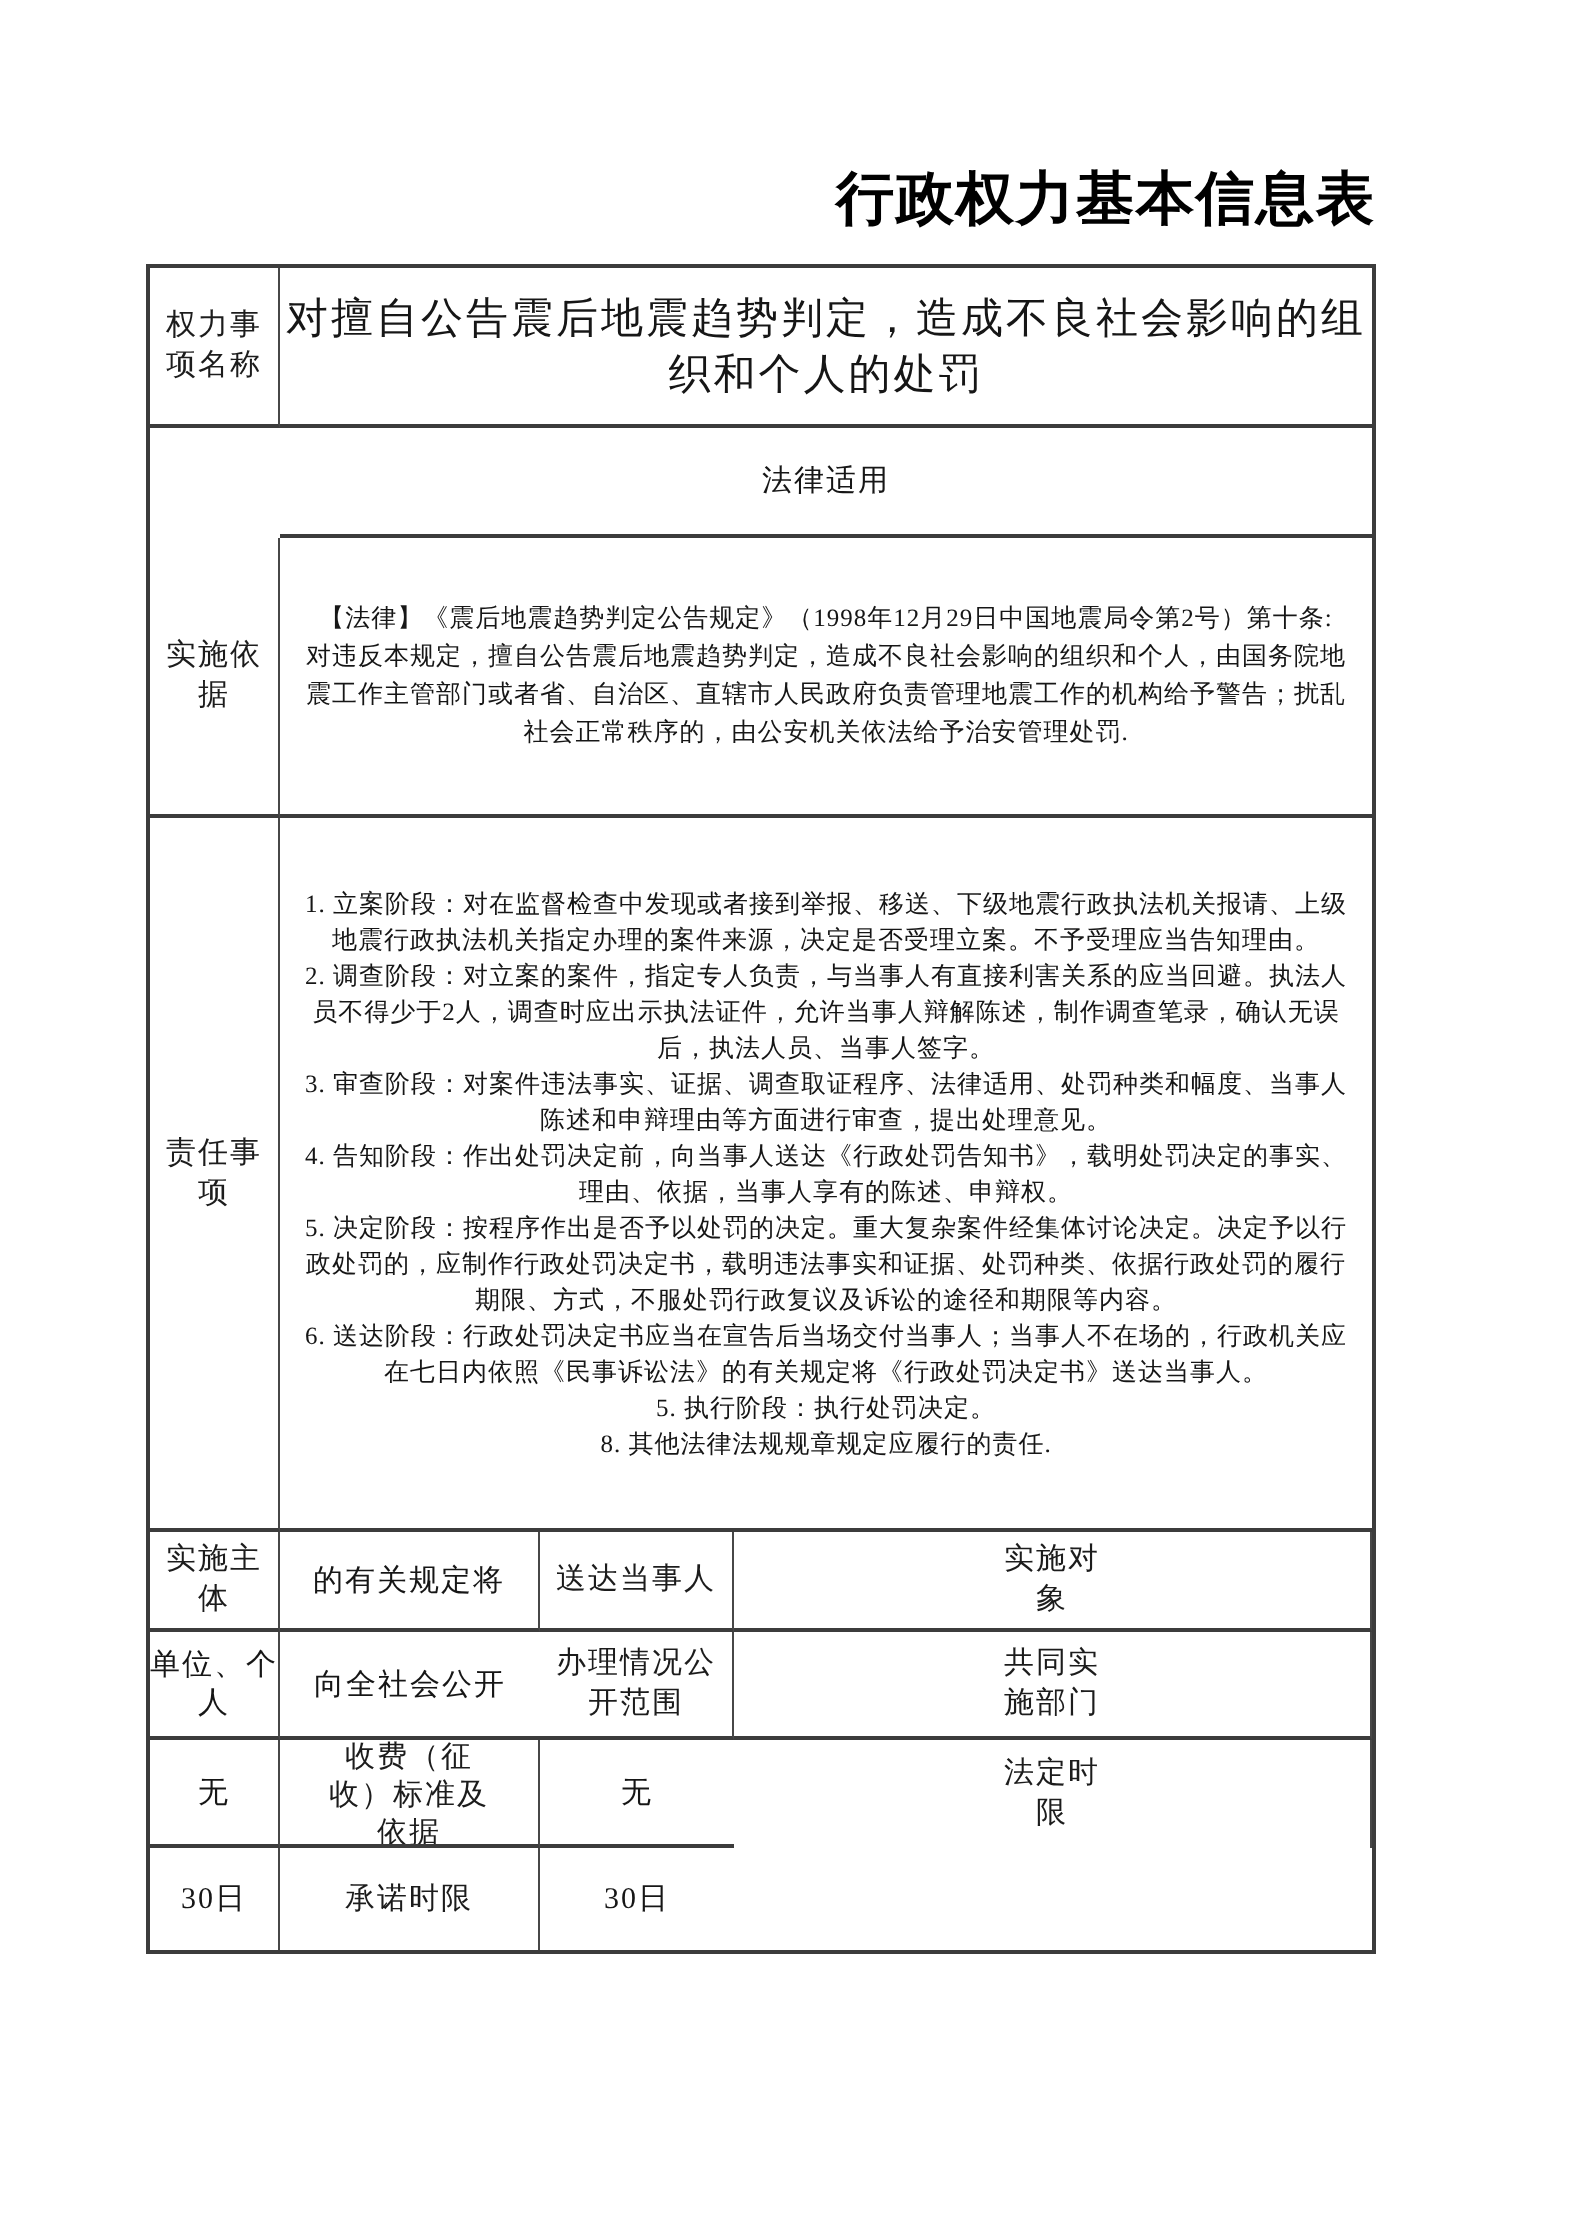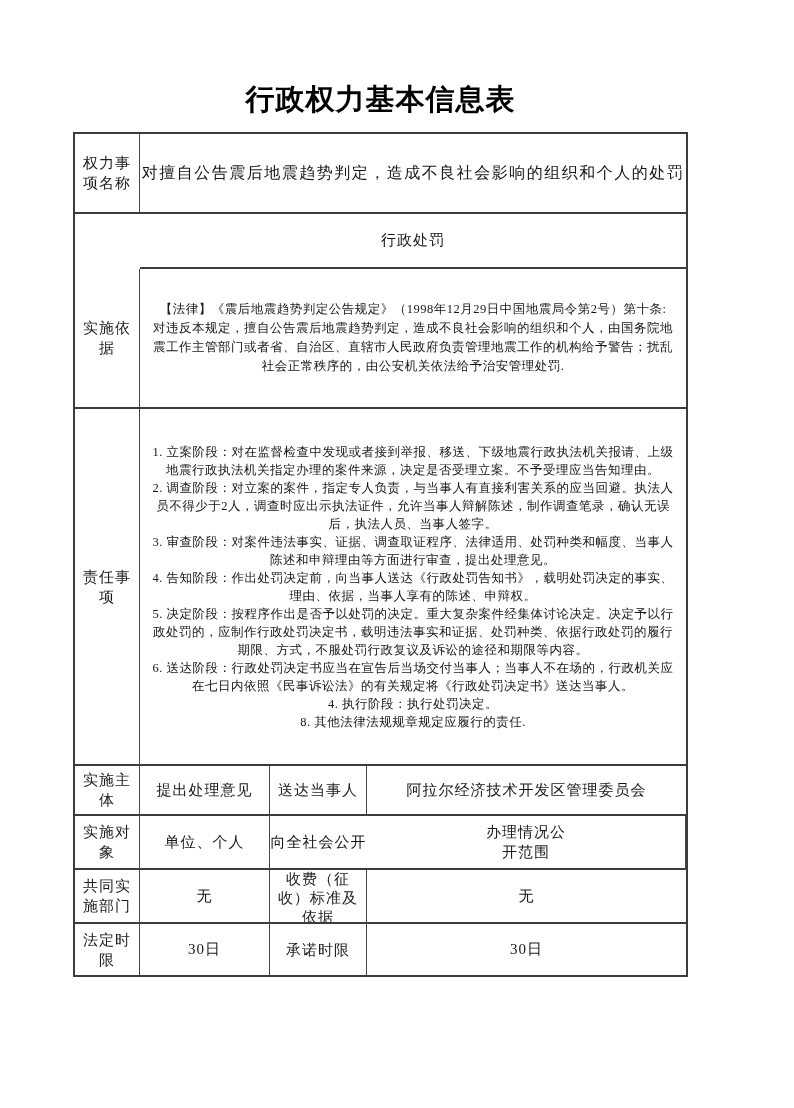--- a/index.html
+++ b/index.html
@@ -3,21 +3,21 @@
 <meta charset="utf-8">
 <style>
   html,body { margin:0; padding:0; }
   body {
     width:794px; height:1108px; position:relative;
     background:#ffffff; color:#161616;
     font-family:"Liberation Serif","DejaVu Serif",serif;
   }
   .doc-title {
     position:absolute; left:73px; top:80px; width:615px;
-    text-align:center; font-size:29px; font-weight:bold;
+    text-align:right; font-size:29px; font-weight:bold;
     font-family:"Liberation Sans","DejaVu Sans",sans-serif;
     letter-spacing:1px; color:#000;
   }
   .info-table {
     position:absolute; left:73px; top:132px;
     width:615px; height:845px; box-sizing:border-box;
     border:2px solid #3c3c3c;
     display:grid;
     grid-template-columns:65px 130px 97px 319px;
     grid-template-rows:80px 55px 140px 357px 50px 54px 54px 51px;
@@ -31,65 +31,64 @@
   }
   .c.lastcol { border-right:none; }
   .c.lastrow { border-bottom:none; }
   .span3 { grid-column:2 / 5; }
   .lab {
     white-space:pre-line; font-size:15px; line-height:20px;
     letter-spacing:1px; color:#1c1c1c;
   }
   .lab.top { align-items:flex-start; line-height:19px; }
   .val { font-size:15px; letter-spacing:1px; }
-  .val-name { font-size:16px; letter-spacing:1.5px; }
+  .val-name { font-size:21px; letter-spacing:1.5px; }
   .txt {
     justify-content:flex-start; text-align:center;
     padding:0 10px; font-size:12.5px; letter-spacing:0.5px;
   }
   .basis { line-height:19px; white-space:pre-line; }
   .duty { flex-direction:column; justify-content:center; line-height:18px; }
   .duty-item { width:100%; }
 </style>
 </head>
 <body>
 
 <div class="doc-title">行政权力基本信息表</div>
 
 <div class="info-table">
 
   <div class="c lab">权力事
 项名称</div>
   <div class="c val val-name span3 lastcol">对擅自公告震后地震趋势判定，造成不良社会影响的组织和个人的处罚</div>
 
-  <div class="c val span3 lastcol">行政处罚</div>
+  <div class="c val span3 lastcol">法律适用</div>
 
   <div class="c lab">实施依
 据</div>
   <div class="c txt basis span3 lastcol">【法律】《震后地震趋势判定公告规定》（1998年12月29日中国地震局令第2号）第十条:
 对违反本规定，擅自公告震后地震趋势判定，造成不良社会影响的组织和个人，由国务院地震工作主管部门或者省、自治区、直辖市人民政府负责管理地震工作的机构给予警告；扰乱社会正常秩序的，由公安机关依法给予治安管理处罚.</div>
 
   <div class="c lab">责任事
 项</div>
   <div class="c txt duty span3 lastcol">
     <div class="duty-item">1. 立案阶段：对在监督检查中发现或者接到举报、移送、下级地震行政执法机关报请、上级地震行政执法机关指定办理的案件来源，决定是否受理立案。不予受理应当告知理由。</div>
     <div class="duty-item">2. 调查阶段：对立案的案件，指定专人负责，与当事人有直接利害关系的应当回避。执法人员不得少于2人，调查时应出示执法证件，允许当事人辩解陈述，制作调查笔录，确认无误后，执法人员、当事人签字。</div>
     <div class="duty-item">3. 审查阶段：对案件违法事实、证据、调查取证程序、法律适用、处罚种类和幅度、当事人陈述和申辩理由等方面进行审查，提出处理意见。</div>
     <div class="duty-item">4. 告知阶段：作出处罚决定前，向当事人送达《行政处罚告知书》，载明处罚决定的事实、理由、依据，当事人享有的陈述、申辩权。</div>
     <div class="duty-item">5. 决定阶段：按程序作出是否予以处罚的决定。重大复杂案件经集体讨论决定。决定予以行政处罚的，应制作行政处罚决定书，载明违法事实和证据、处罚种类、依据行政处罚的履行期限、方式，不服处罚行政复议及诉讼的途径和期限等内容。</div>
     <div class="duty-item">6. 送达阶段：行政处罚决定书应当在宣告后当场交付当事人；当事人不在场的，行政机关应在七日内依照《民事诉讼法》的有关规定将《行政处罚决定书》送达当事人。</div>
-    <div class="duty-item">4. 执行阶段：执行处罚决定。</div>
+    <div class="duty-item">5. 执行阶段：执行处罚决定。</div>
     <div class="duty-item">8. 其他法律法规规章规定应履行的责任.</div>
   </div>
 
   <div class="c lab">实施主
 体</div>
-  <div class="c val">提出处理意见</div>
+  <div class="c val">的有关规定将</div>
   <div class="c lab">送达当事人</div>
-  <div class="c val lastcol">阿拉尔经济技术开发区管理委员会</div>
 
   <div class="c lab">实施对
 象</div>
   <div class="c val">单位、个人</div>
   <div class="c val lastcol">向全社会公开</div>
   <div class="c lab">办理情况公
 开范围</div>
 
   <div class="c lab">共同实
 施部门</div>

